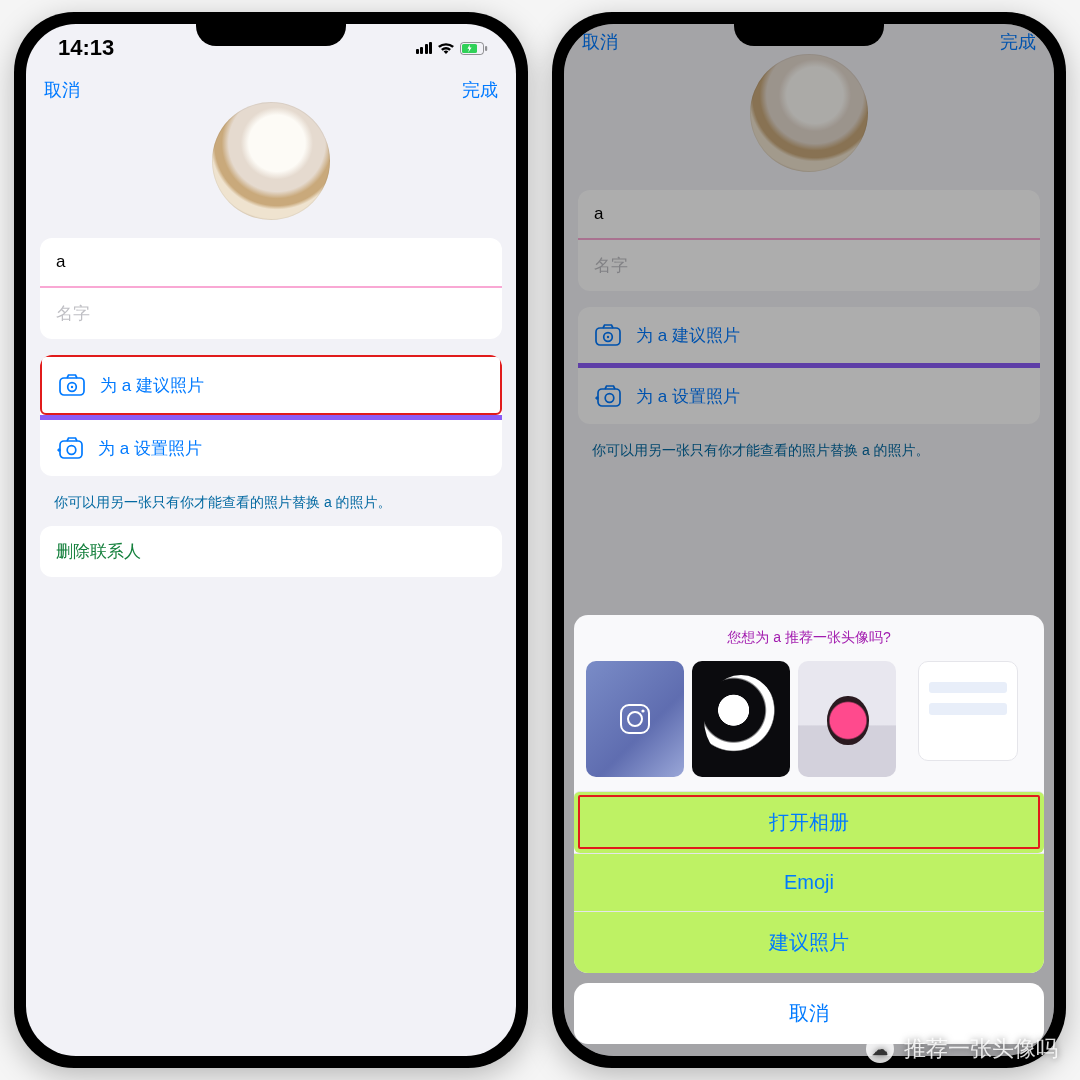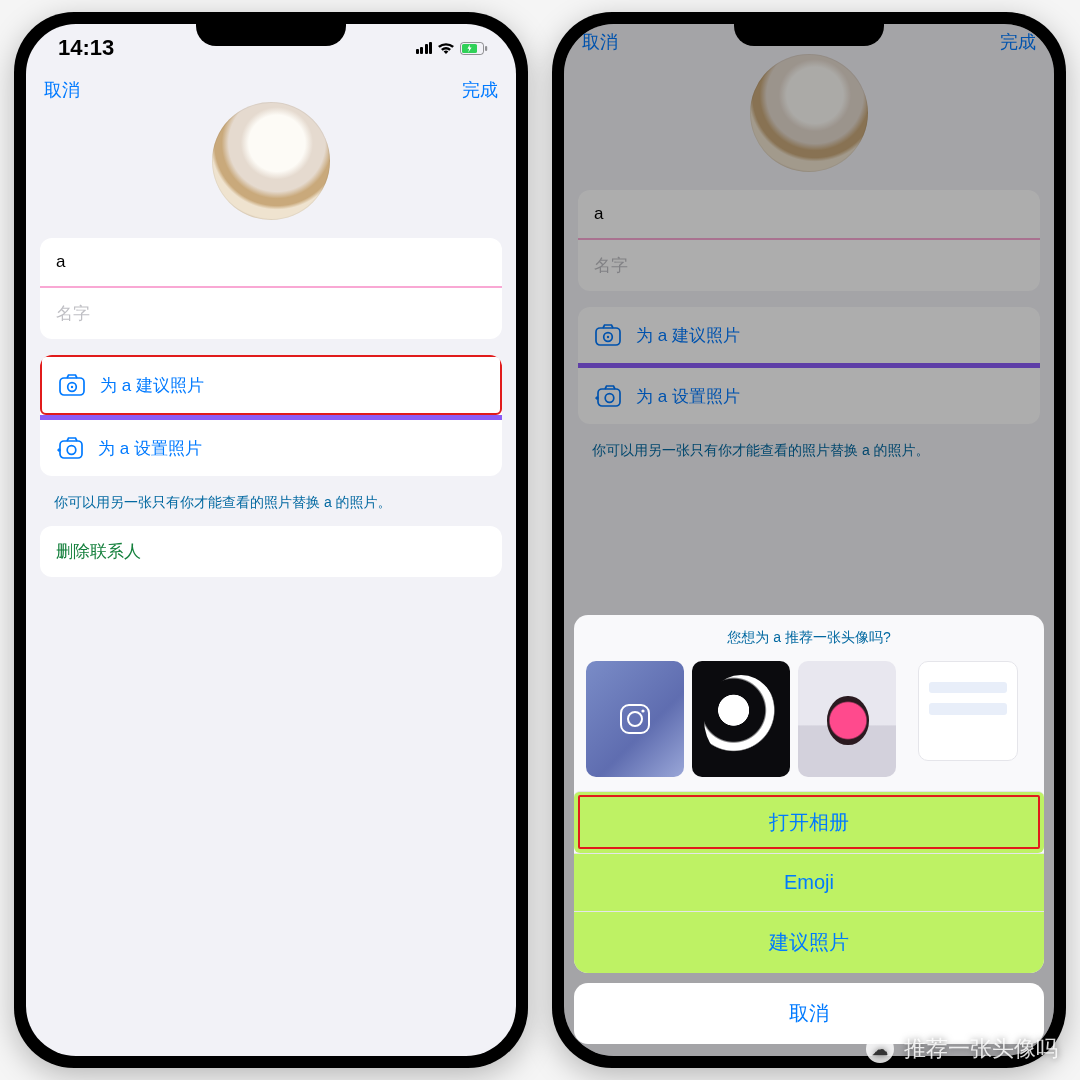--- a/index.html
+++ b/index.html
@@ -117,21 +117,21 @@
       z-index:8;
       display:flex; flex-direction:column; gap:10px;
     }
     .sheet-panel {
       background:#f9f9fb;
       border-radius:14px;
       overflow:hidden;
     }
     .sheet-title {
       text-align:center;
-      color:#0369a1;
+      color:#a21caf;
       font-size:14px;
       padding:14px 0 10px;
     }
     .thumbs {
       display:flex; gap:8px;
       padding:4px 12px 14px;
     }
     .thumb {
       flex:1; aspect-ratio:1/1;
       border-radius:10px;

